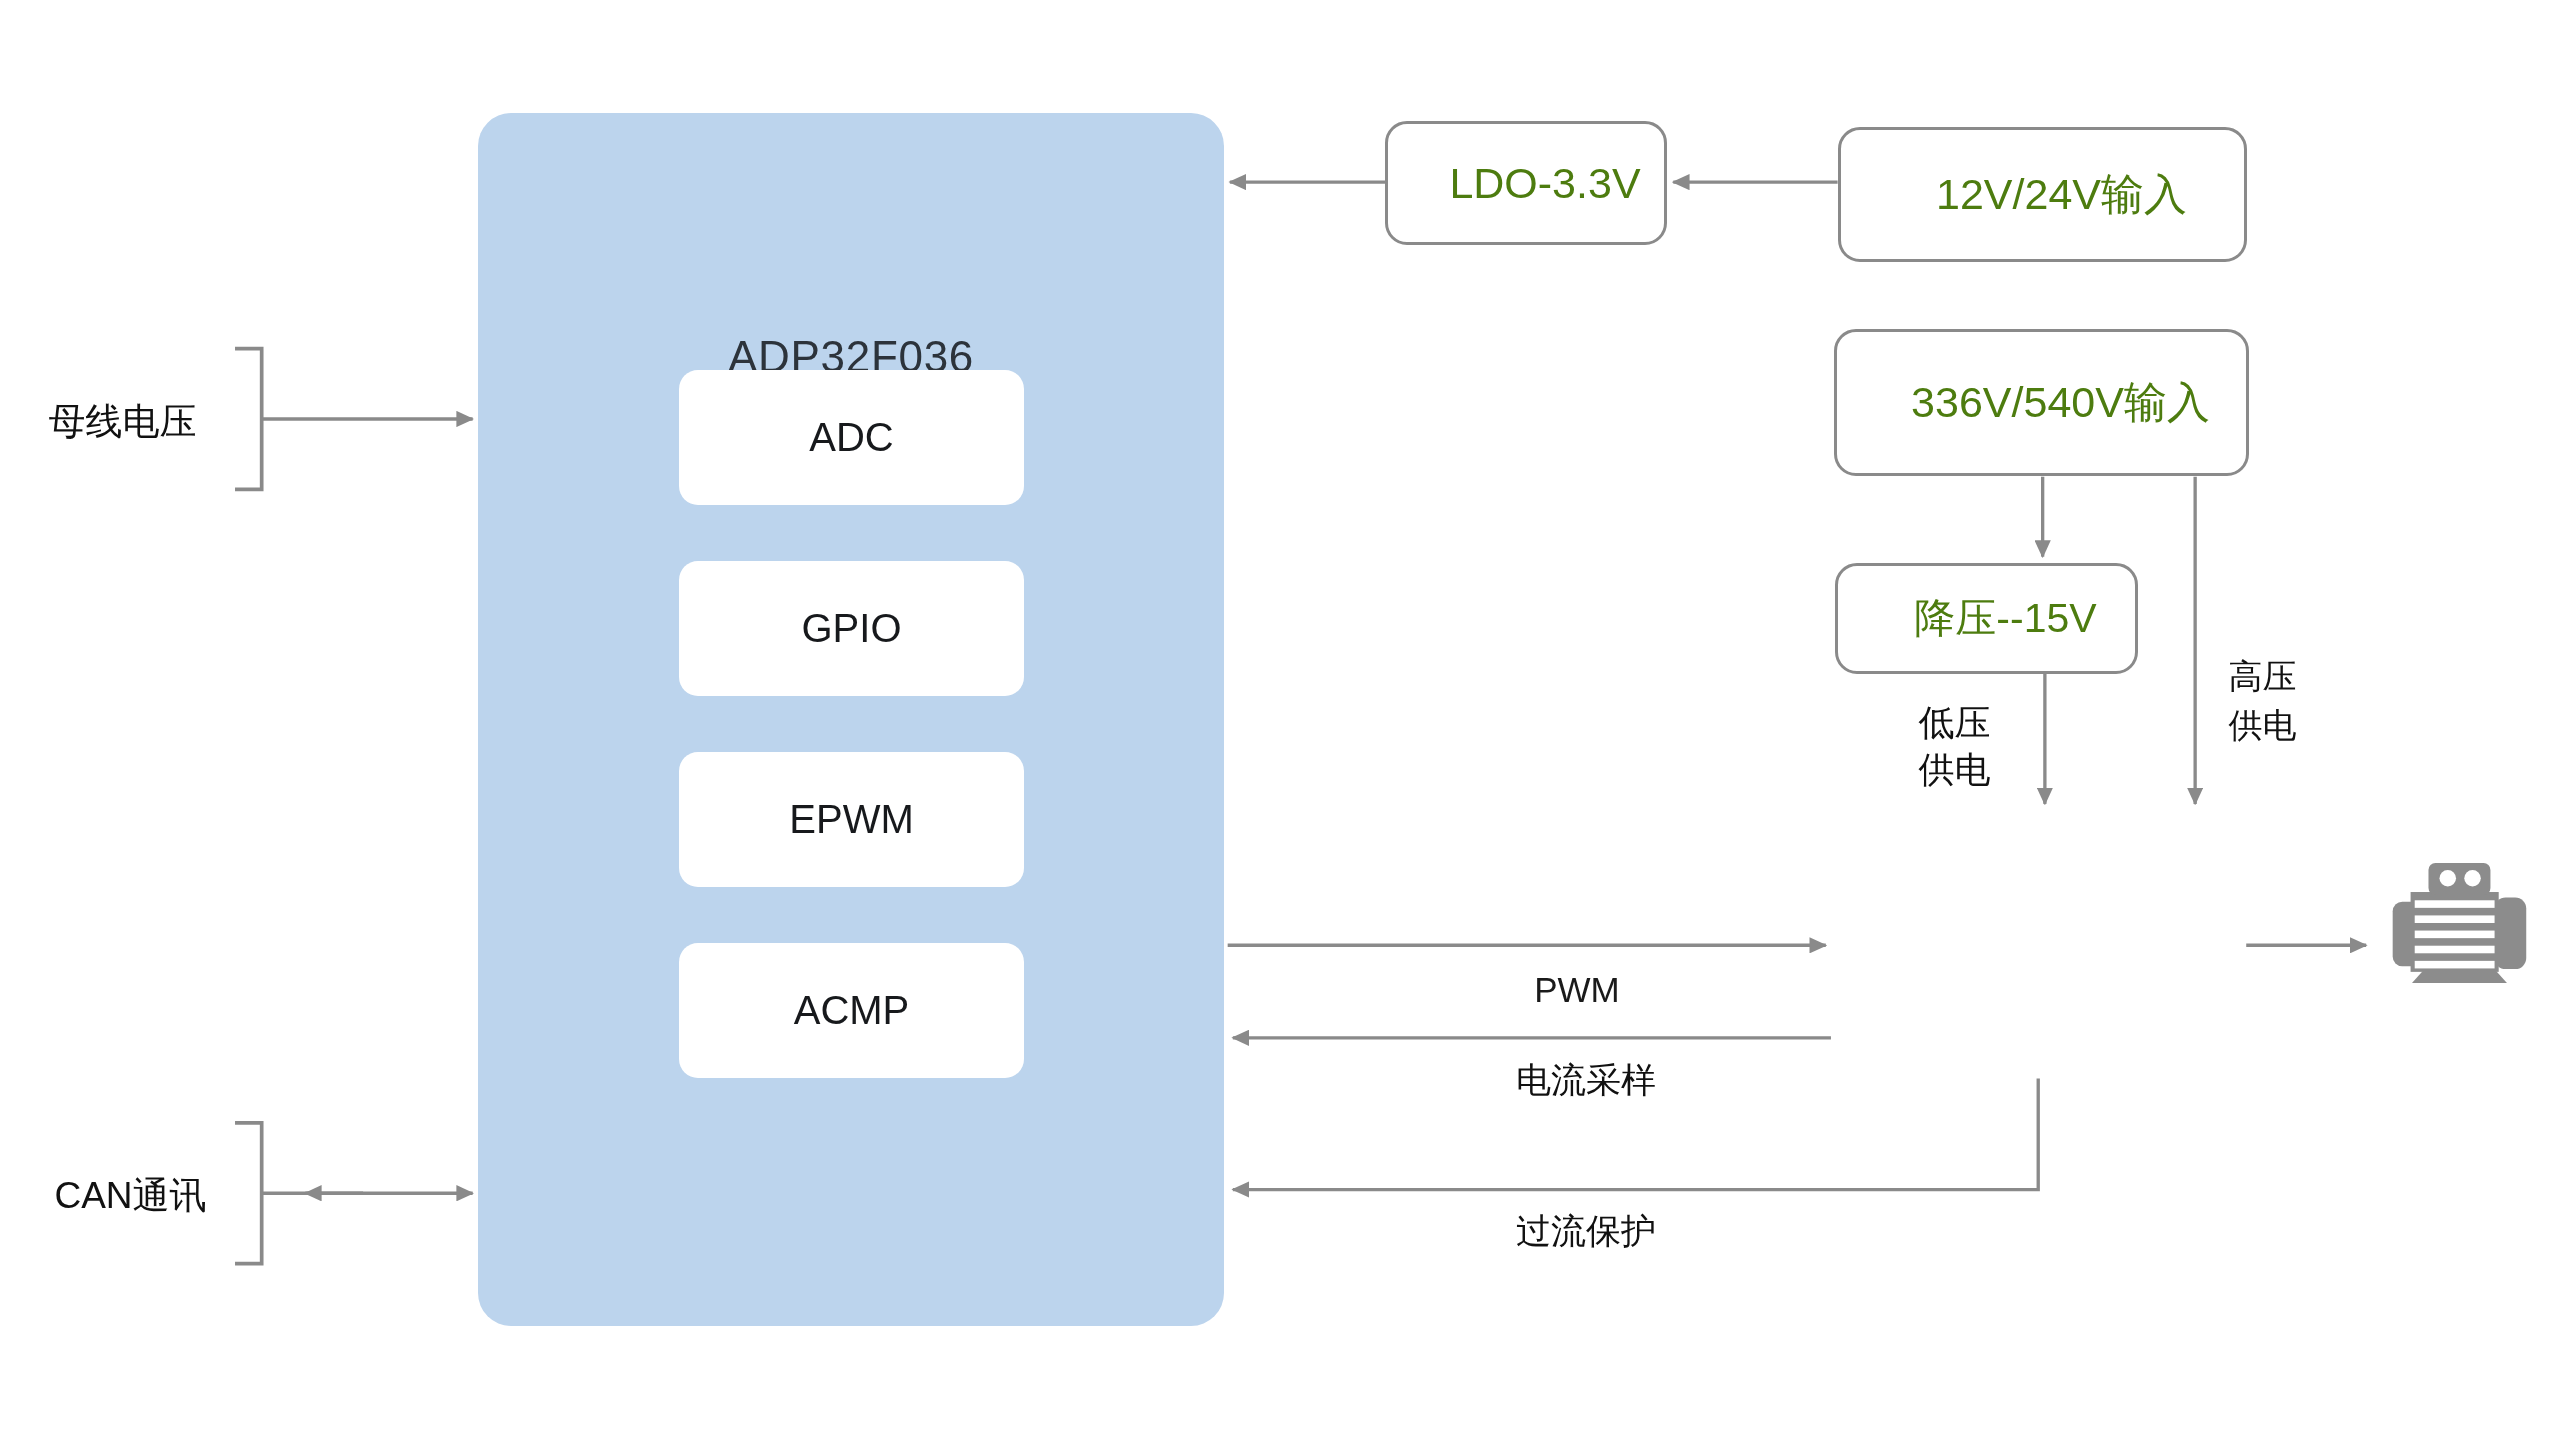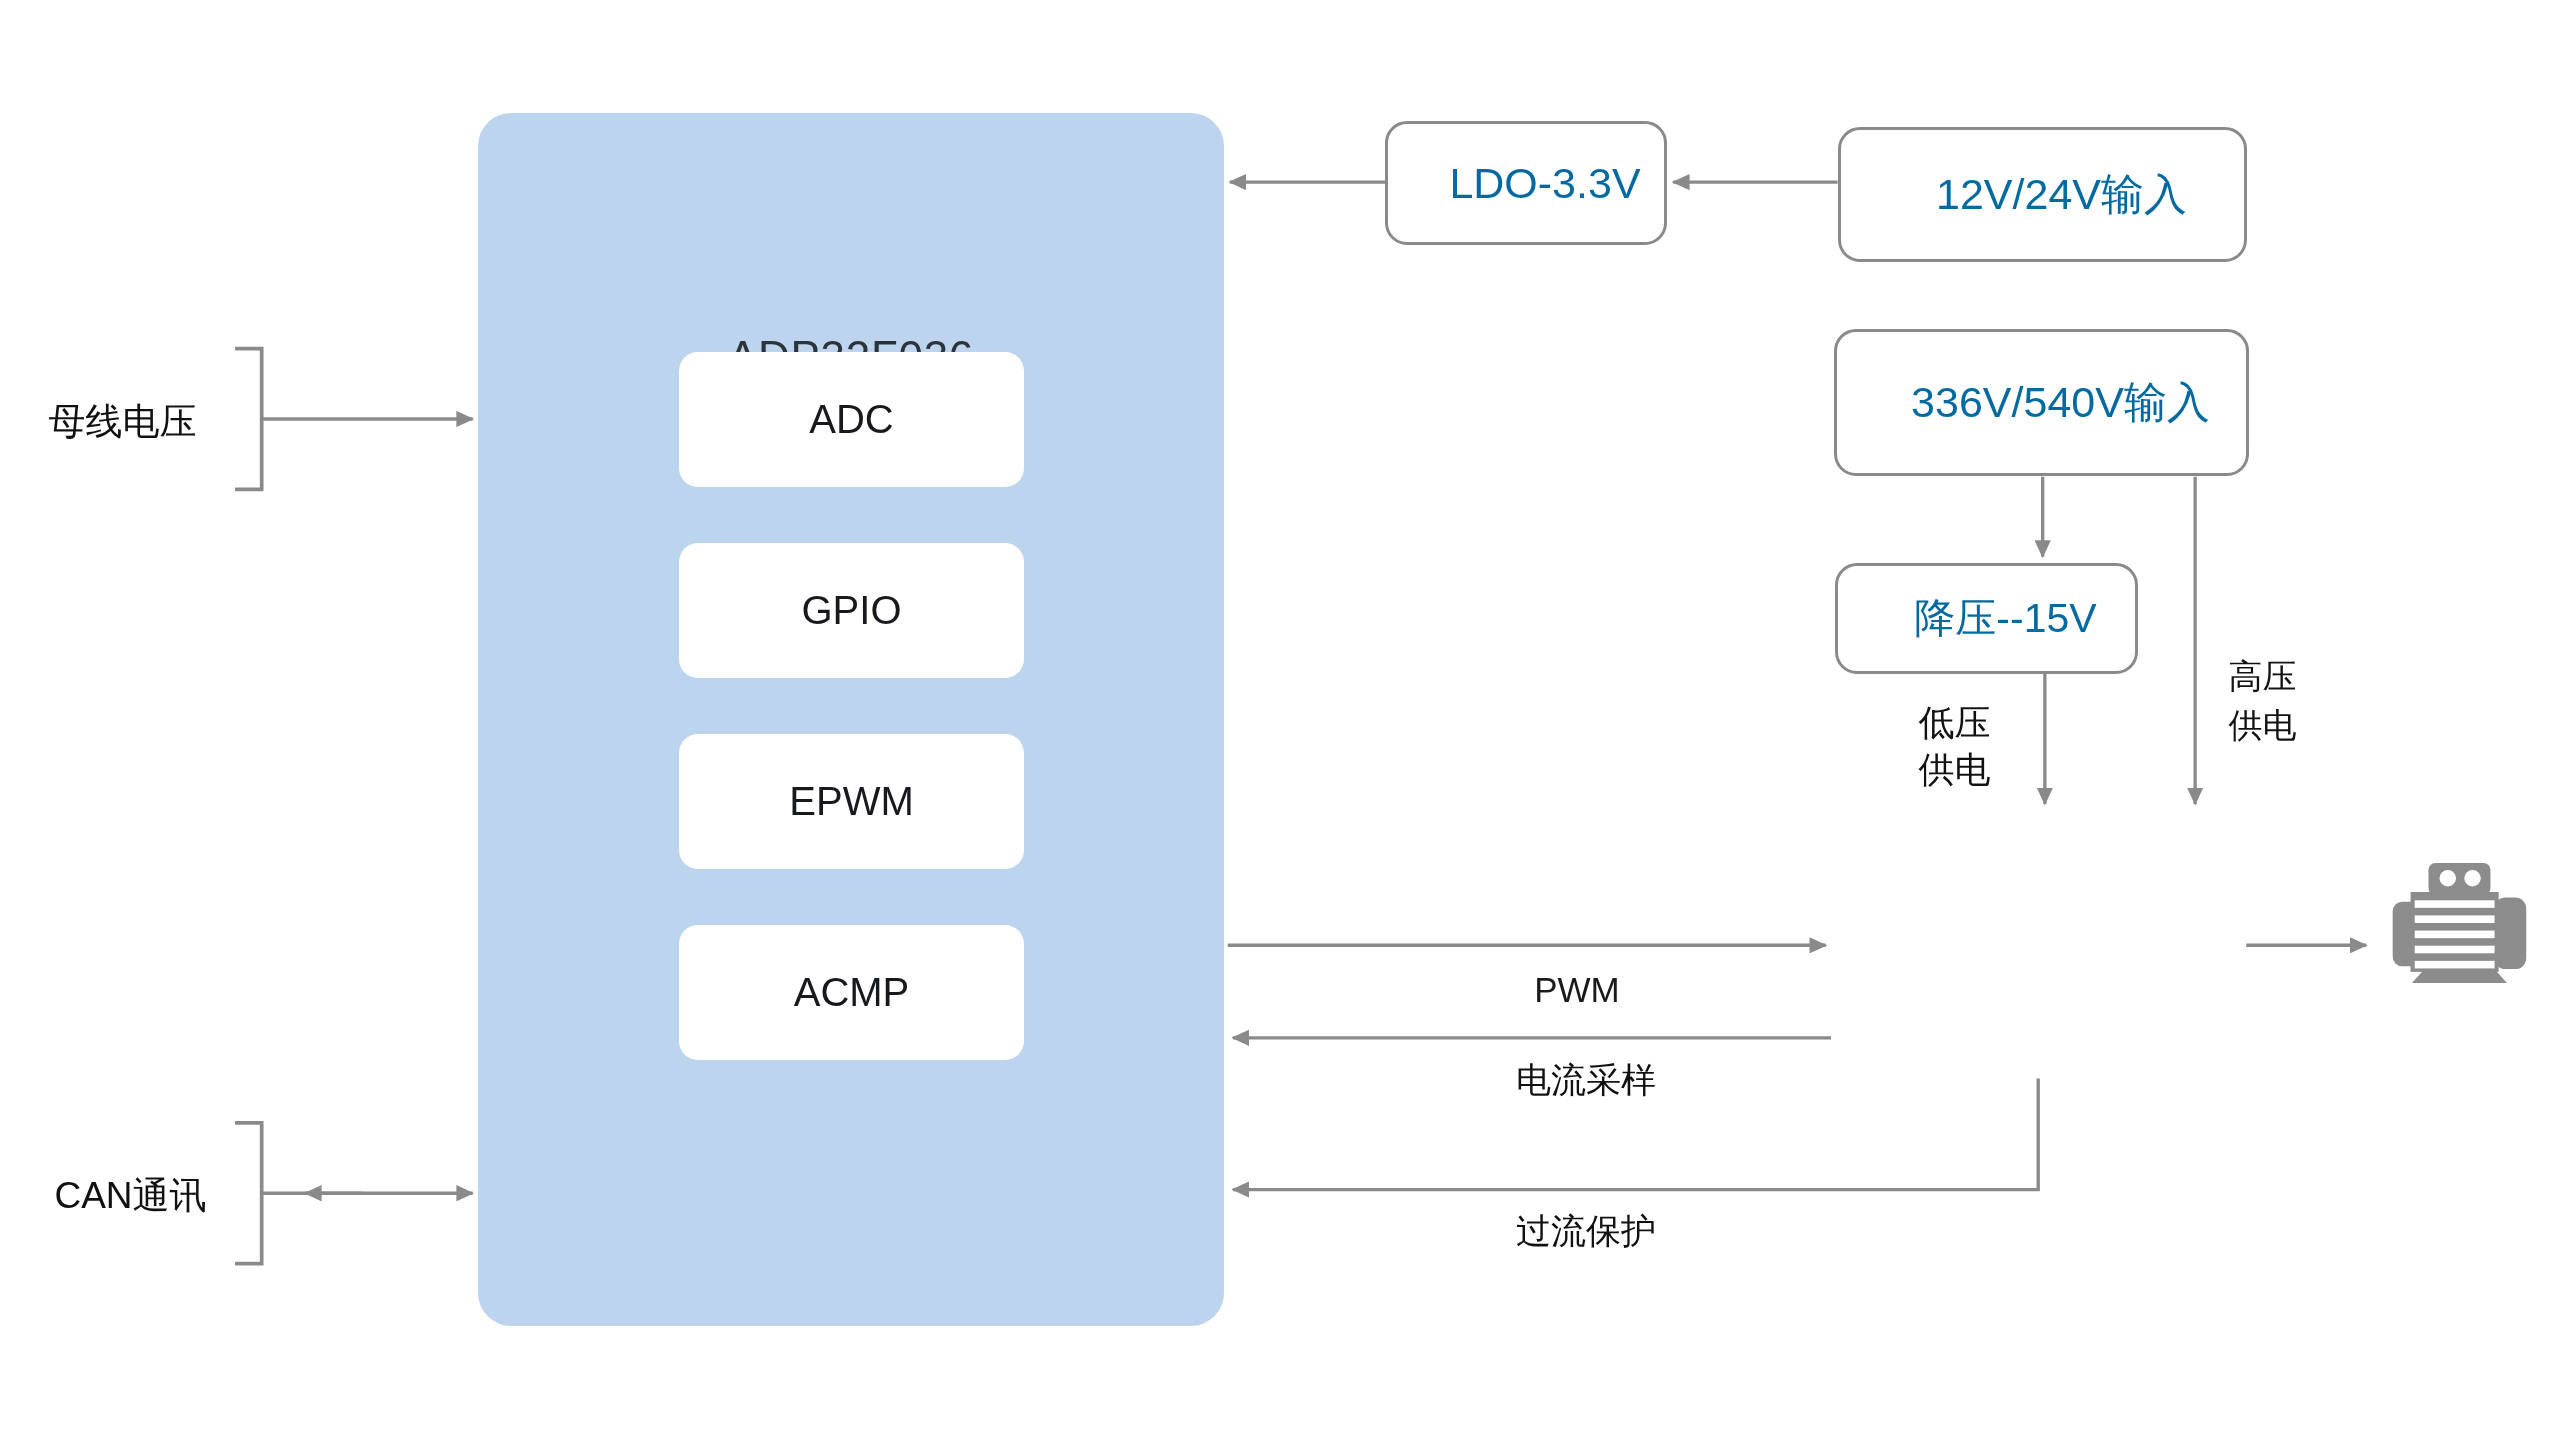--- a/index.html
+++ b/index.html
@@ -17,29 +17,29 @@
     background:#bcd4ed;border-radius:33px;
   }
   .mcu-title{
     position:absolute;left:0;right:0;top:219px;
     text-align:center;font-size:44px;color:#2c333b;letter-spacing:0.7px;
   }
   .module{
     position:absolute;left:201px;width:345px;height:135px;
     background:#ffffff;border-radius:19px;
     display:flex;align-items:center;justify-content:center;
-    font-size:40px;color:#17191c;
+    font-size:40px;color:#17191c;margin-top:18px;
   }
   .m0{top:239px}.m1{top:430px}.m2{top:621px}.m3{top:812px}.m4{top:1003px}
   
   .obox{
     position:absolute;box-sizing:border-box;
     background:#ffffff;border:3.7px solid #8a8a8a;border-radius:22px;
     display:flex;align-items:center;justify-content:center;
-    color:#0369a1;
+    color:#4d7c0f;
     padding-left:38px;
   }
   .ldo  {left:1385px;top:121px;width:282px;height:124px;font-size:43px;}
   .in12 {left:1838px;top:127px;width:409px;height:135px;font-size:43px;}
   .in336{left:1834px;top:329px;width:415px;height:147px;font-size:43px;}
   .buck {left:1835px;top:563px;width:303px;height:111px;font-size:41px;}
   .ipm  {left:1831px;top:809px;width:415px;height:270px;font-size:46px;border-radius:27px;}
   
   .lbl{position:absolute;color:#111;text-align:center;}
   .lbl-bus {left:44px;top:397px;width:157px;font-size:37px;}

